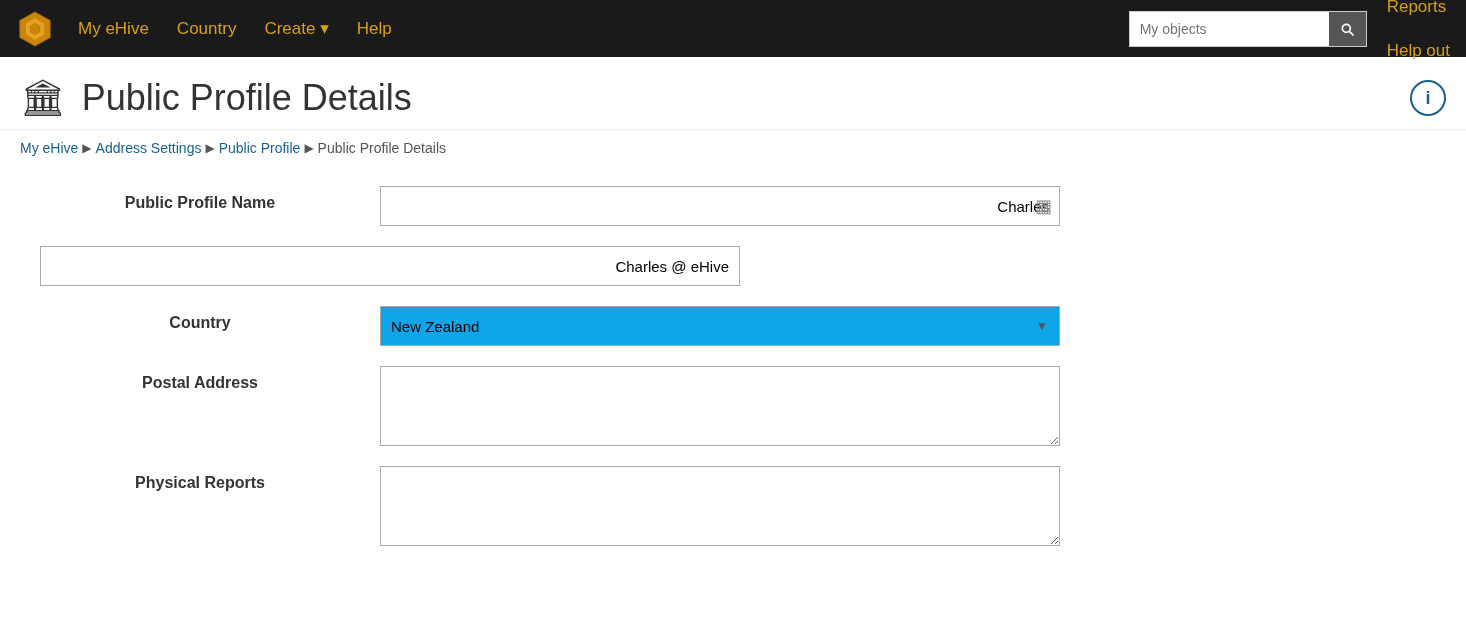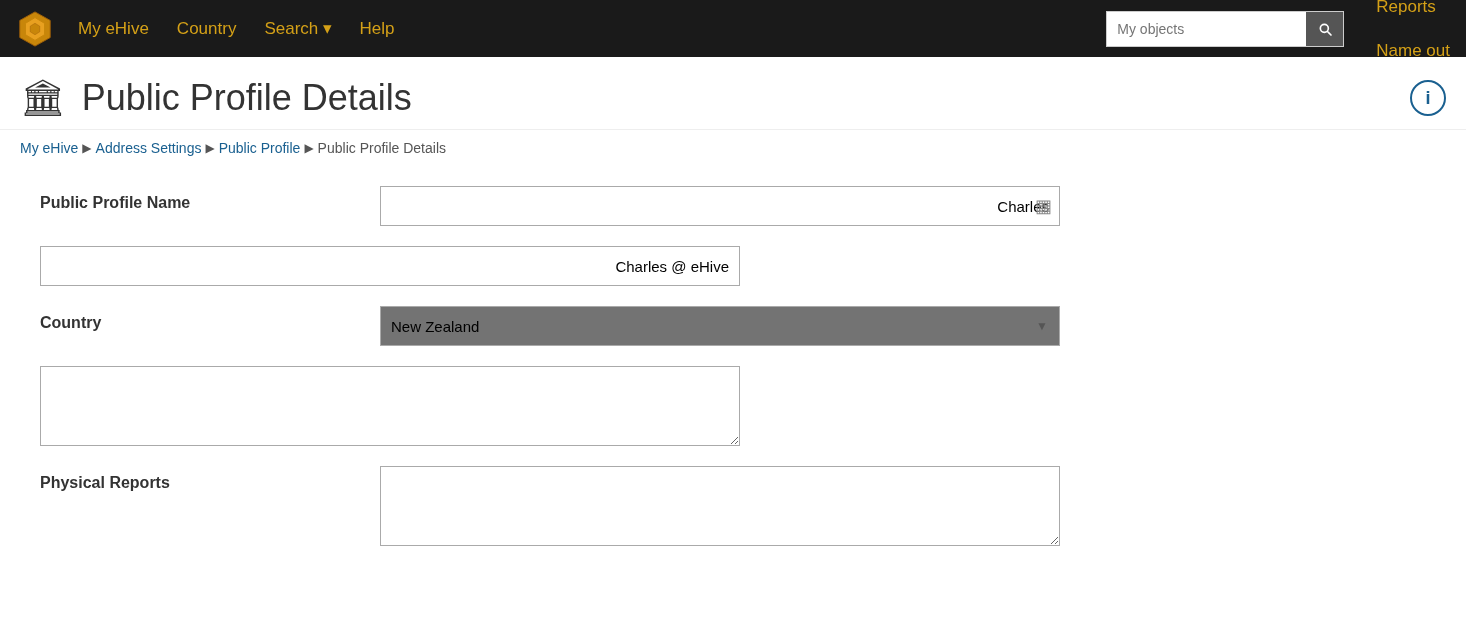--- a/index.html
+++ b/index.html
@@ -32,21 +32,21 @@
       color: #d4a017;
       text-decoration: none;
       font-size: 17px;
       font-weight: 500;
       cursor: pointer;
     }
     .search-area {
       display: flex;
       align-items: center;
       margin-left: auto;
-      margin-right: 32px;
+      margin-right: 20px;
     }
     .search-area input {
       padding: 6px 10px;
       font-size: 14px;
       border: 1px solid #ccc;
       border-right: none;
       outline: none;
       width: 200px;
       height: 36px;
     }
@@ -142,21 +142,21 @@
       display: flex;
       align-items: flex-start;
       margin-bottom: 20px;
     }
     .form-label {
       width: 340px;
       min-width: 340px;
       font-weight: bold;
       font-size: 16px;
       padding-top: 8px;
-      text-align: left;
+      text-align: center;
       padding-right: 20px;
       color: #333;
     }
     .form-field {
       flex: 1;
       max-width: 700px;
     }
     .form-field input[type="text"] {
       width: 100%;
       padding: 8px 10px;
@@ -187,21 +187,21 @@
       font-size: 18px;
       pointer-events: none;
     }
     .form-field select {
       width: 100%;
       padding: 8px 10px;
       font-size: 15px;
       border: 1px solid #aaa;
       outline: none;
       height: 40px;
-      background: #737373;
+      background: #0ea5e9;
       cursor: pointer;
       appearance: none;
       -webkit-appearance: none;
     }
     .select-wrapper {
       position: relative;
     }
     .select-wrapper::after {
       content: '▼';
       position: absolute;
@@ -231,34 +231,34 @@
 
     <svg viewBox="0 0 40 40" xmlns="http://www.w3.org/2000/svg">
       <polygon points="20,2 36,11 36,29 20,38 4,29 4,11" fill="#c8860a" stroke="#a06008" stroke-width="1"></polygon>
       <polygon points="20,8 30,14 30,26 20,32 10,26 10,14" fill="#e8a020" stroke="#c8860a" stroke-width="1"></polygon>
       <polygon points="20,14 25,17 25,23 20,26 15,23 15,17" fill="#c8860a" stroke="#a06008" stroke-width="0.5"></polygon>
     </svg>
   </div>
   <div class="navbar-links">
     <a>My eHive</a>
     <a>Country</a>
-    <a>Search ▾</a>
+    <a>Create ▾</a>
     <a>Help</a>
   </div>
   <div class="search-area">
     <input type="text" placeholder="My objects" style="">
     <button>
       <svg viewBox="0 0 24 24" xmlns="http://www.w3.org/2000/svg">
         <path d="M21 21l-4.35-4.35M17 11A6 6 0 1 1 5 11a6 6 0 0 1 12 0z" stroke="#fff" stroke-width="2.5" fill="none" stroke-linecap="round"></path>
       </svg>
     </button>
   </div>
   <div class="navbar-right">
     <a>Reports</a>
-    <a>Name out</a>
+    <a>Help out</a>
   </div>
 </nav>
 
 <div class="page-header">
   <span class="page-header-icon">🏛</span>
   <h1 class="page-header-title">Public Profile Details</h1>
   <div class="info-icon">i</div>
 </div>
 
 <div class="breadcrumb">
@@ -298,20 +298,21 @@
           <option>Australia</option>
           <option>United Kingdom</option>
           <option>United States</option>
           <option>Canada</option>
         </select>
       </div>
     </div>
   </div>
 
   <div class="form-row">
+    <div class="form-label">Postal Address</div>
     <div class="form-field">
       <textarea style=""></textarea>
     </div>
   </div>
 
   <div class="form-row">
     <div class="form-label">Physical Reports</div>
     <div class="form-field">
       <textarea style=""></textarea>
     </div>

